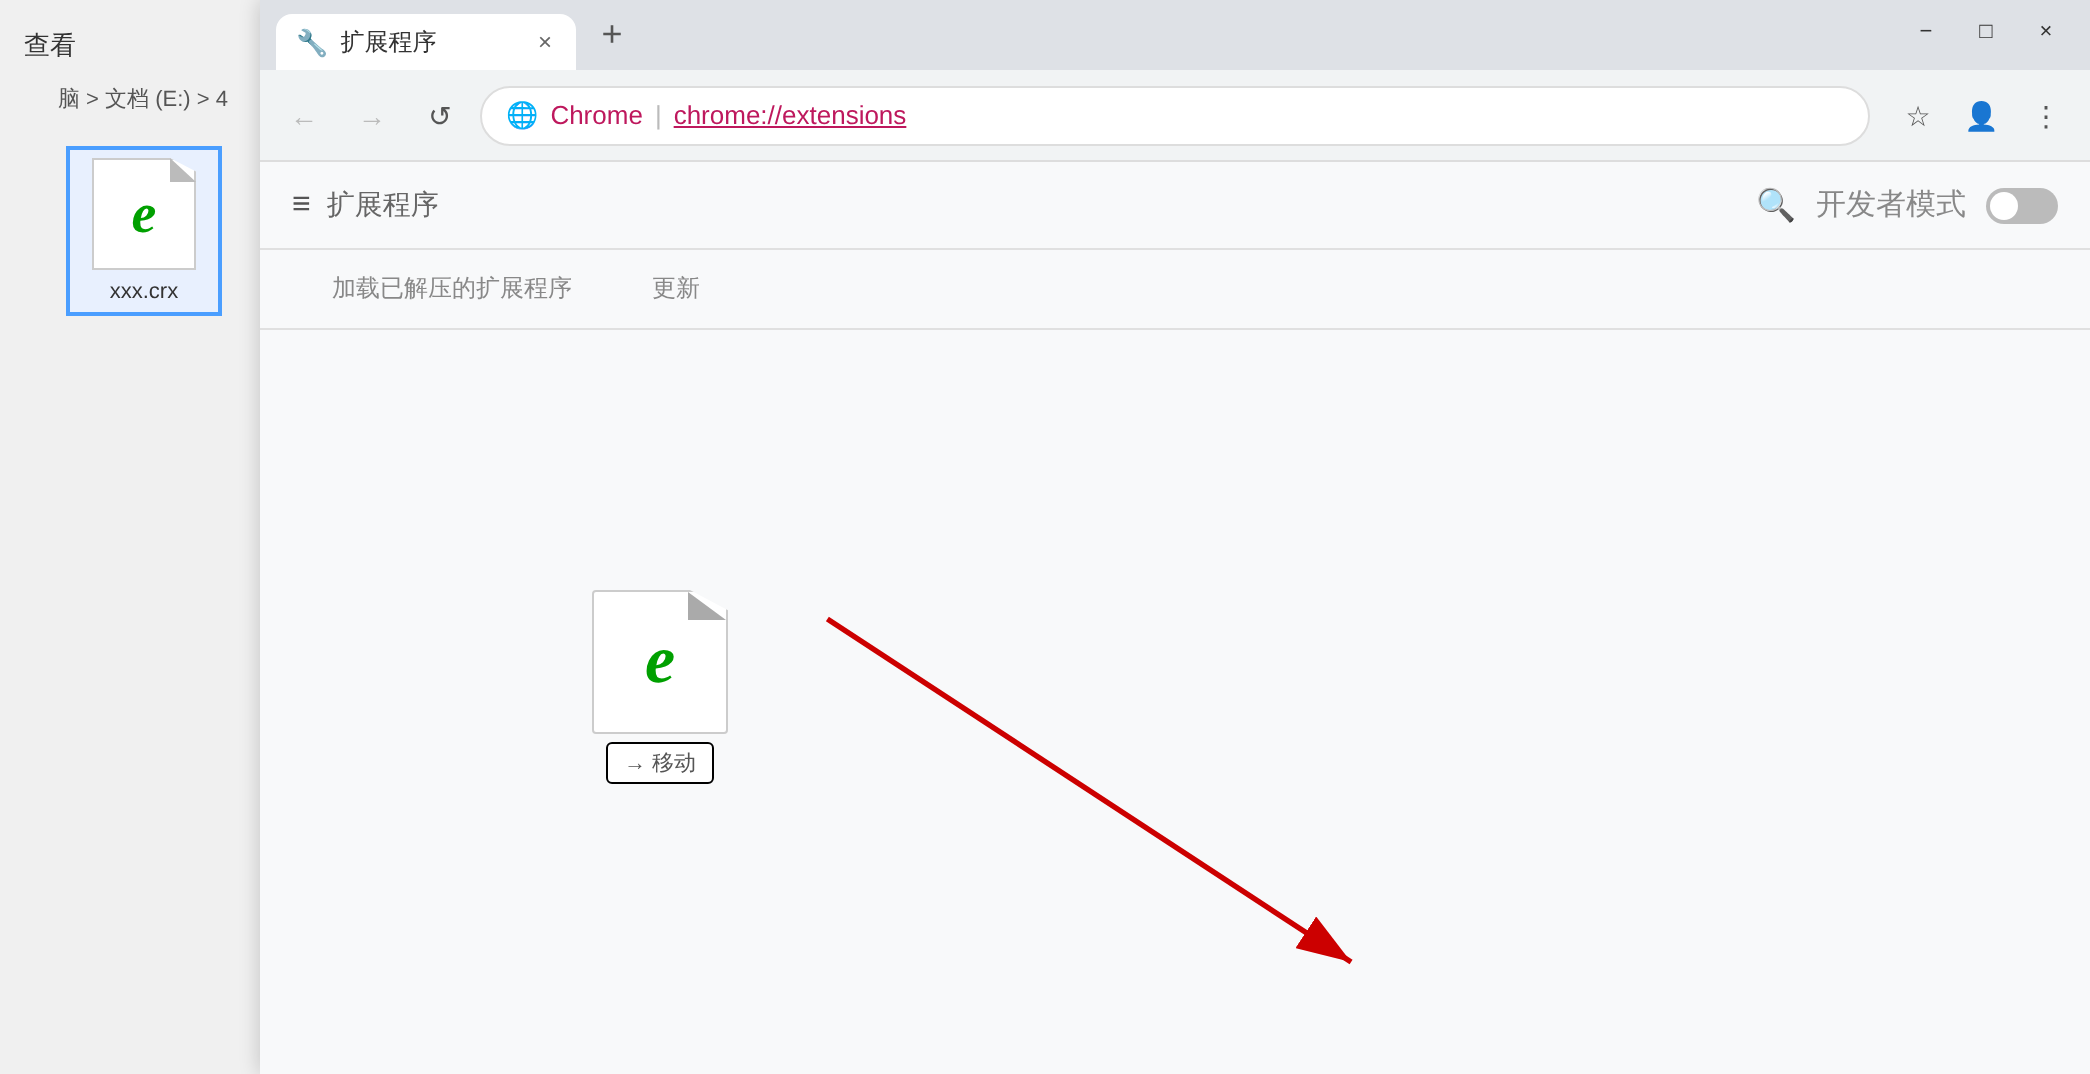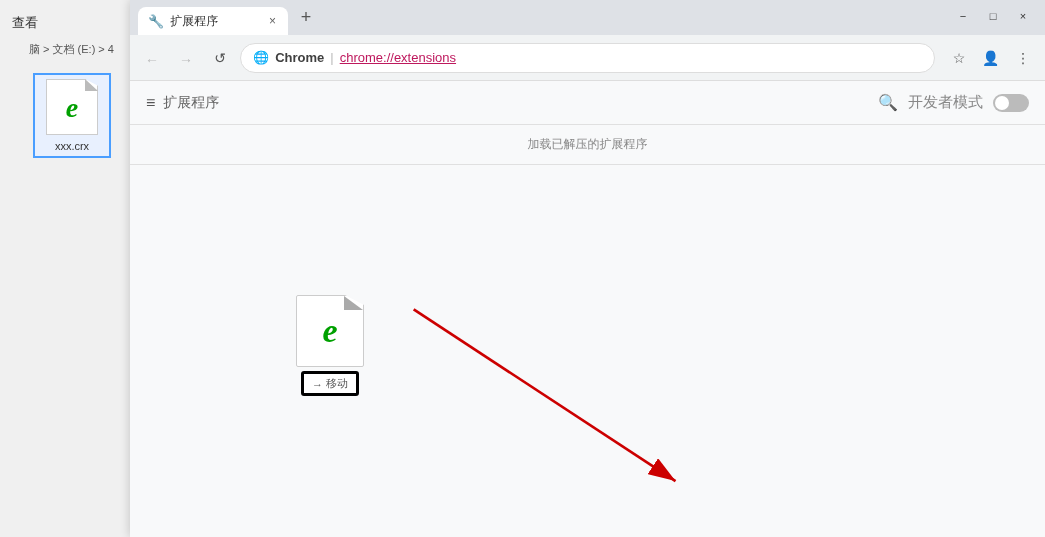--- a/index.html
+++ b/index.html
@@ -198,22 +198,22 @@
       padding: 0 12px;
       font-size: 13px;
       color: #333;
       gap: 6px;
     }
     .address-secure {
       color: #1a73e8;
       font-size: 13px;
     }
     .address-chrome {
-      color: #404040;
-      font-weight: 700;
+      color: #be185d;
+      font-weight: 400;
     }
     .address-separator {
       color: #bbb;
     }
     .address-url {
       color: #be185d;
       text-decoration: underline;
     }
     .address-icons {
       display: flex;
@@ -288,21 +288,20 @@
 
     
     .ext-subnav {
       height: 40px;
       background: #f8f9fa;
       display: flex;
       align-items: center;
       padding: 0 16px;
       gap: 0;
       border-bottom: 1px solid #e0e0e0;
-      flex-direction: column;
     }
     .ext-subnav-item {
       padding: 0 20px;
       height: 40px;
       display: flex;
       align-items: center;
       font-size: 12px;
       color: #888;
       cursor: pointer;
       white-space: nowrap;
@@ -369,21 +368,21 @@
       top: 0;
       right: 0;
       width: 19px;
       height: 14px;
       background: #aaa;
       clip-path: polygon(0 0, 100% 100%, 0 100%);
     }
     .move-badge {
       margin-top: 4px;
       background: white;
-      border: 3px solid #000000;
+      border: 1px solid #000000;
       border-radius: 3px;
       padding: 2px 8px;
       font-size: 11px;
       color: #555;
       display: flex;
       align-items: center;
       gap: 3px;
     }
 
     
@@ -453,20 +452,21 @@
       <span class="ext-search-icon">🔍</span>
       <span class="ext-dev-label">开发者模式</span>
       <div class="ext-toggle">
         <div class="ext-toggle-knob"></div>
       </div>
     </div>
   </div>
 
   <div class="ext-subnav">
     <div class="ext-subnav-item">加载已解压的扩展程序</div>
+    <div class="ext-subnav-item">更新</div>
   </div>
 
   <div class="ext-content">
 
 
     <div class="dragged-file">
       <div class="dragged-file-icon">
         <div class="dragged-file-fold"></div>
         <span style="color:#00a000; font-style:italic; font-weight:bold; font-size:34px; font-family:serif; z-index:2;">e</span>
       </div>

